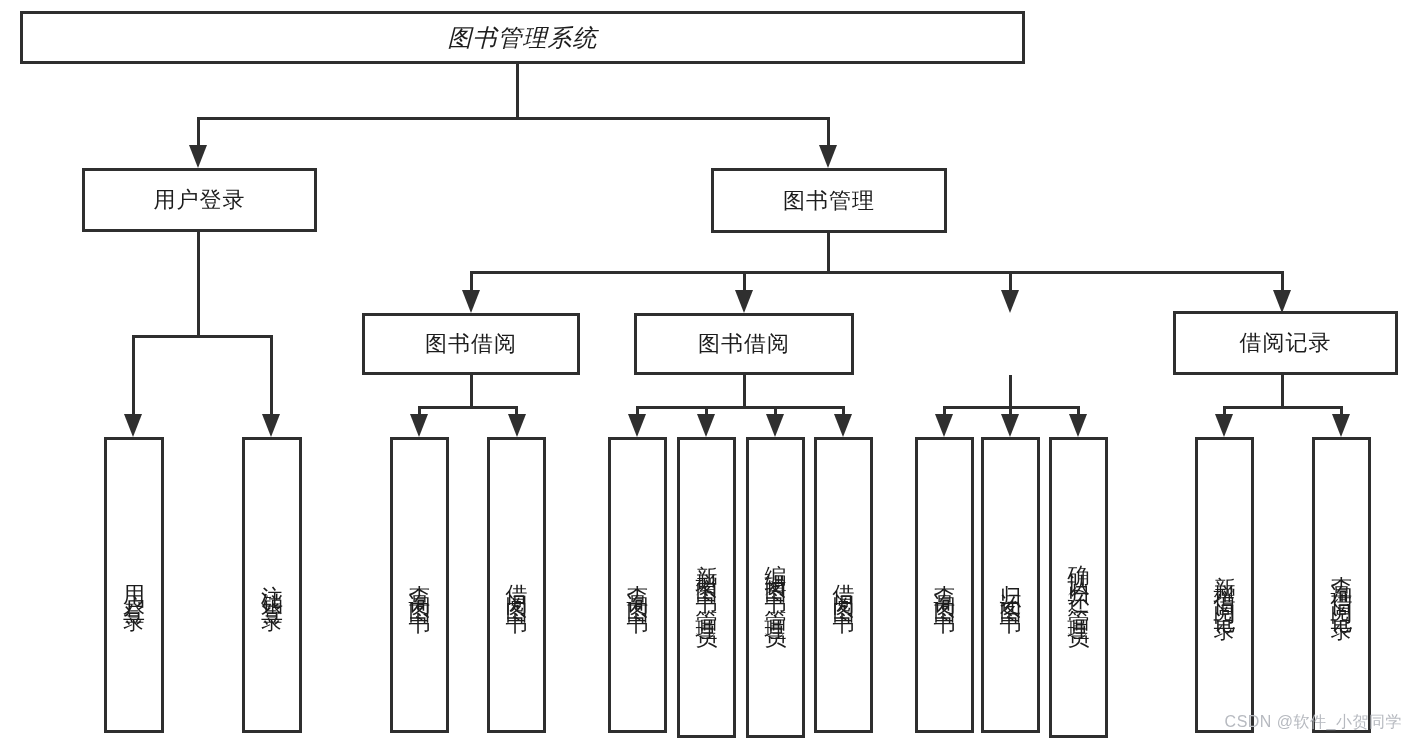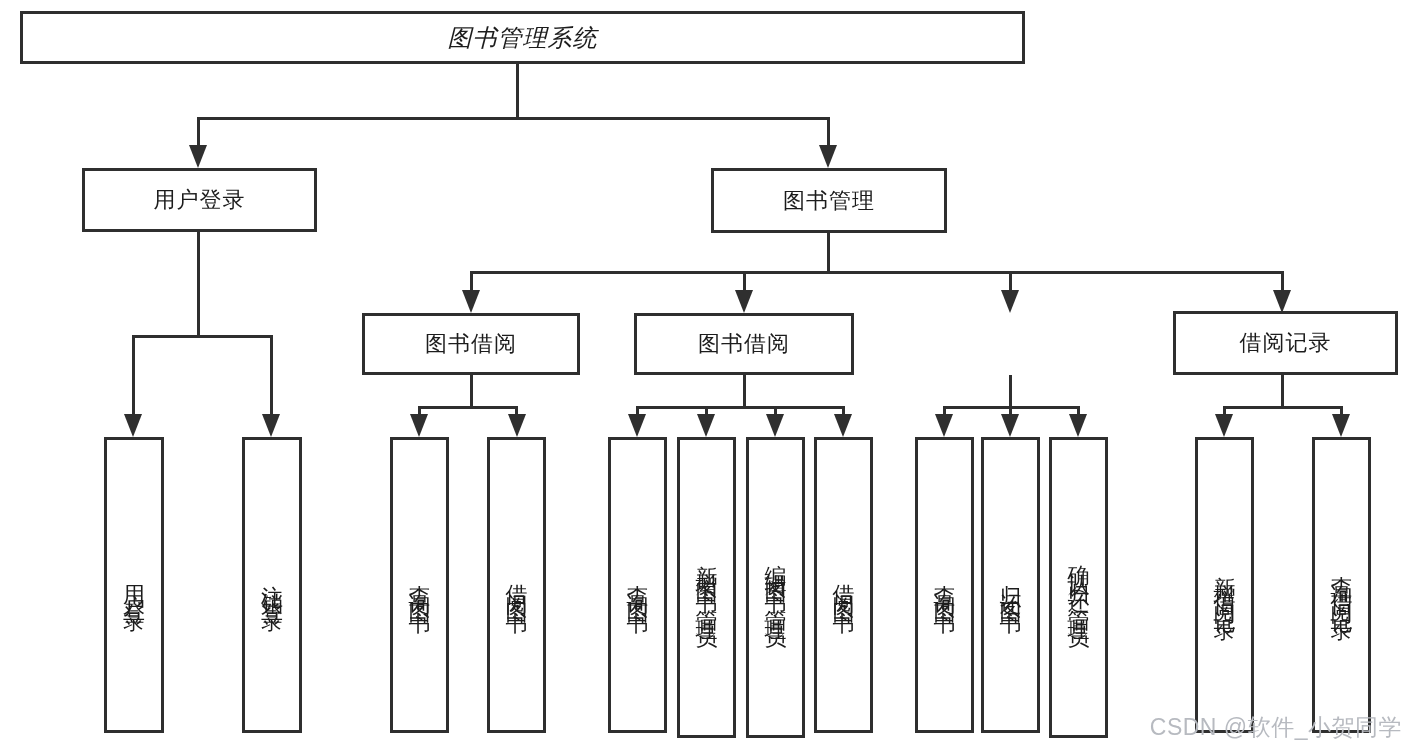--- a/index.html
+++ b/index.html
@@ -29,21 +29,21 @@
   .hline,.vline{position:absolute;background:var(--line);}
   .hline{height:3px;}
   .vline{width:3px;}
   .arrow{
     position:absolute;width:0;height:0;
     border-left:9px solid transparent;border-right:9px solid transparent;
     border-top:23px solid var(--line);
   }
   #watermark{
     position:absolute;right:3px;top:712px;z-index:6;
-    font-size:23px;color:var(--wm);letter-spacing:0.5px;white-space:nowrap;
+    font-size:16px;color:var(--wm);letter-spacing:0.5px;white-space:nowrap;
   }
 </style>
 </head>
 <body>
 
 <div id="canvas">
 
   <div class="node root" style="left:20px;top:11px;width:1005px;height:53px;font-style:italic;">图书管理系统</div>
 
   <div class="vline" style="left:516px;top:64px;height:54px;"></div>

